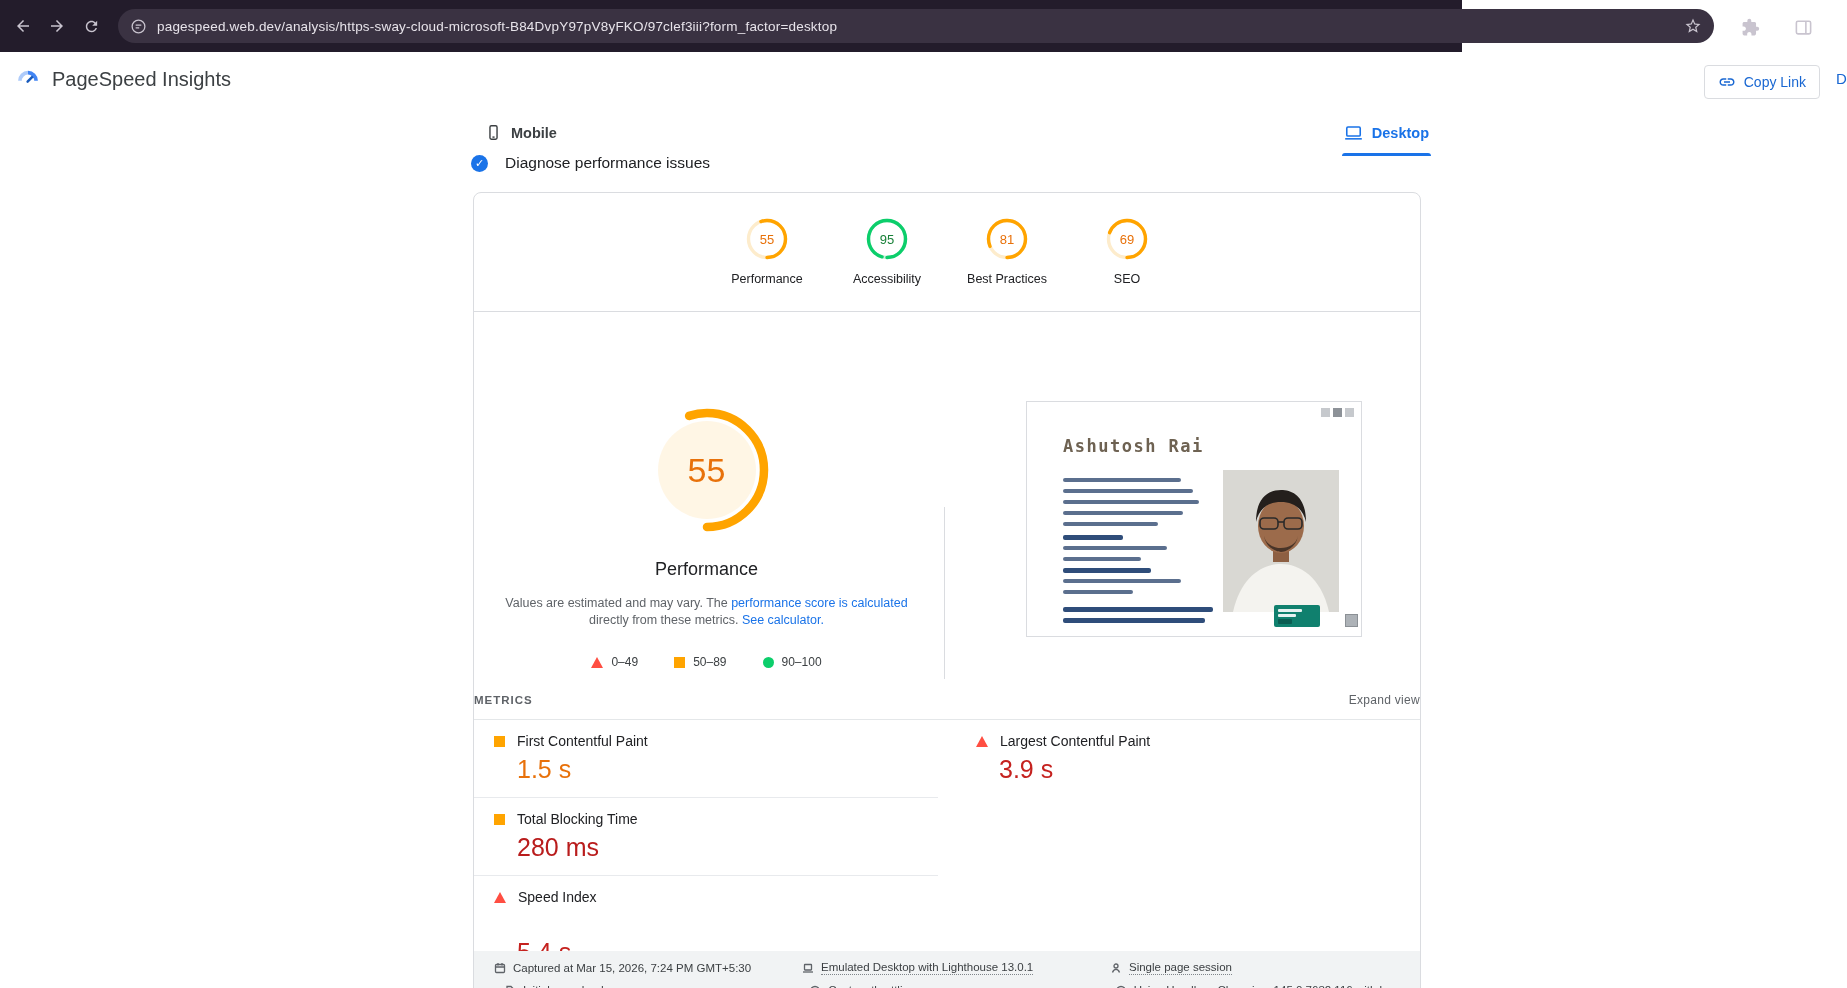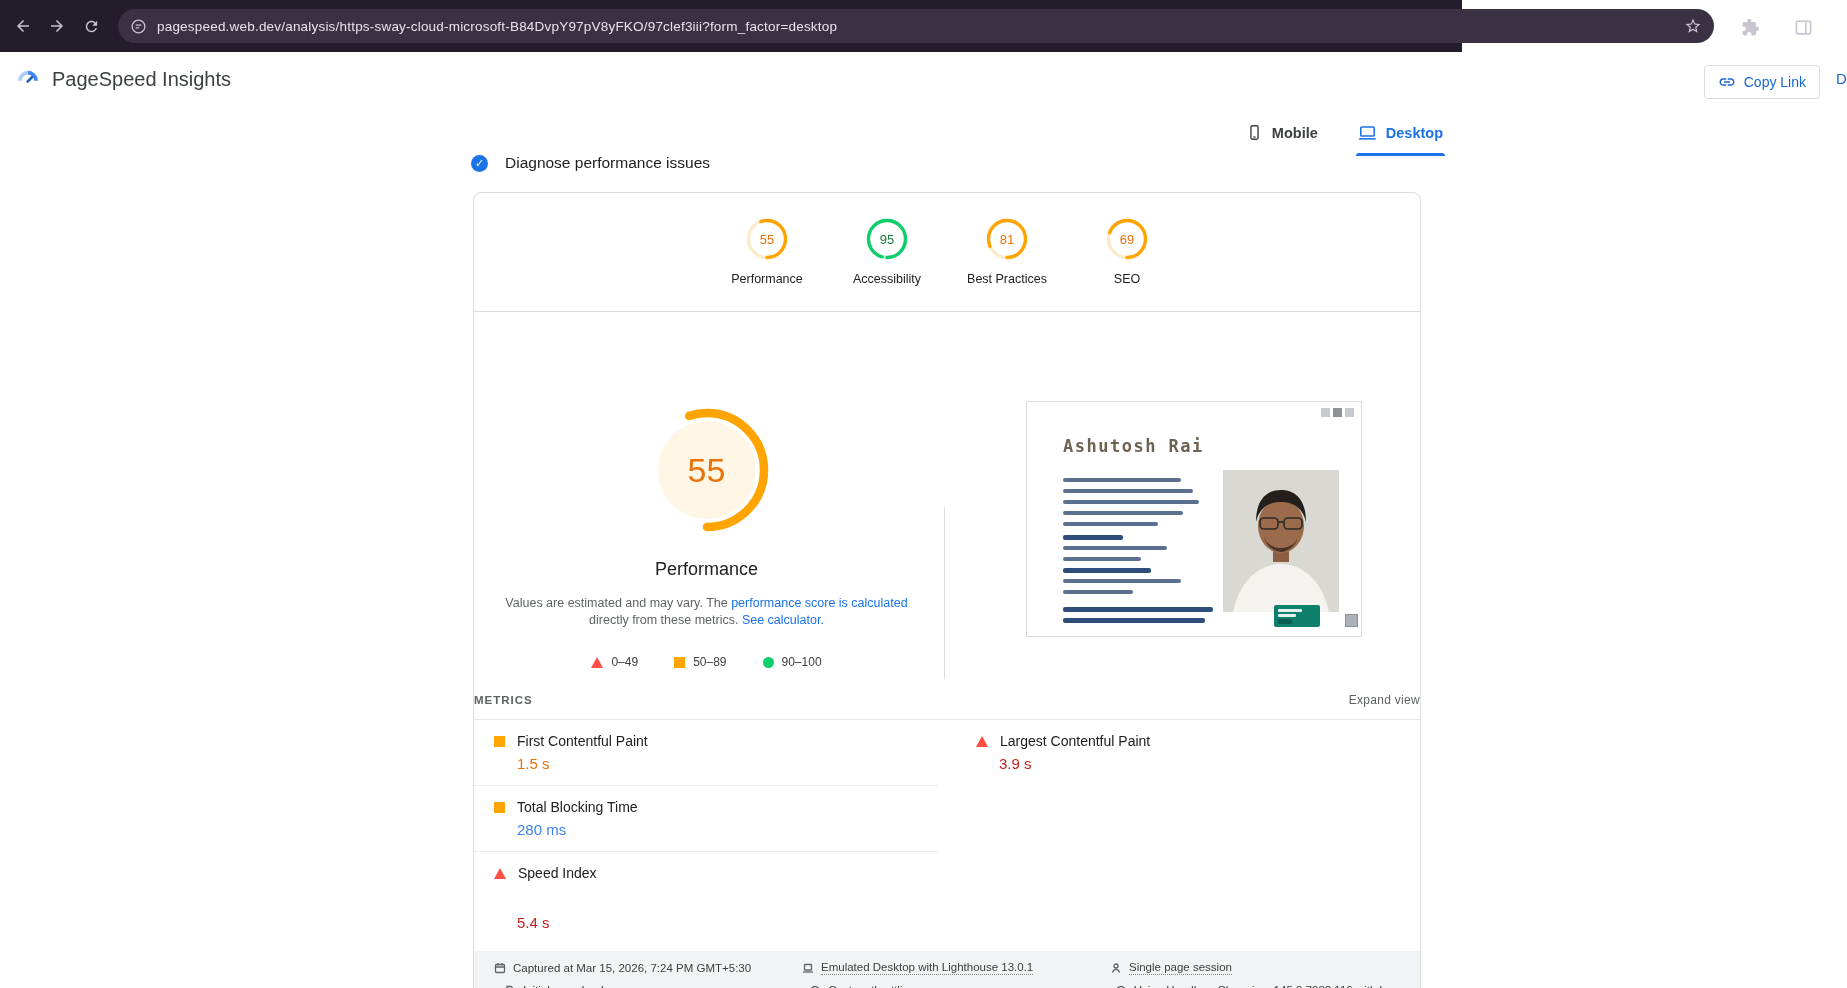--- a/index.html
+++ b/index.html
@@ -24,22 +24,22 @@
   
   .app-header { position:absolute; top:52px; left:0; width:1847px; height:54px; background:#fff; }
   .logo-link { position:absolute; left:14px; top:13px; display:flex; align-items:center; gap:10px; }
   .app-title { font-size:20px; color:#3c4043; }
   .copy-btn { position:absolute; right:27px; top:13px; height:34px; padding:16px 13px;
               border:1px solid #dadce0; border-radius:4px; background:#fff;
               display:flex; align-items:center; gap:8px; color:#1967d2; font-size:14px; cursor:pointer; }
   .docs-partial { position:absolute; left:1836px; top:70px; color:#1967d2; font-size:15px; }
 
   
-  .tabs { position:absolute; top:118px; left:497px; width:948px; display:flex;
-          justify-content:flex-end; gap:36px; }
+  .tabs { position:absolute; top:118px; left:483px; width:948px; display:flex;
+          justify-content:space-between; gap:36px; }
   .tab { position:relative; display:flex; align-items:center; gap:9px; font-size:14.5px;
          font-weight:bold; color:#3c4043; padding:5px 2px 14px; cursor:pointer; }
   .tab.active { color:#1a73e8; }
   .tab.active::after { content:""; position:absolute; left:0; right:0; bottom:0; height:3px;
                        background:#1a73e8; border-radius:3px 3px 0 0; }
 
   
   .diagnose { position:absolute; top:154px; left:471px; display:flex; align-items:center;
               gap:17px; font-size:15.5px; color:#202124; }
   .diag-icon { width:17px; height:17px; border-radius:50%; background:#1a73e8; color:#fff;
@@ -107,21 +107,21 @@
   .metrics-head { display:flex; justify-content:space-between; align-items:center;
                   padding-bottom:12px; border-bottom:1px solid #e4e7e9; }
   .metrics-title { font-size:11.5px; font-weight:bold; letter-spacing:1px; color:#5f6368; }
   .expand-view { font-size:12px; color:#5f6368; letter-spacing:.3px; cursor:pointer; }
   .metrics-grid { display:flex; gap:18px; }
   .m-col { flex:1; }
   .m-row { padding:13px 0 13px 20px; border-bottom:1px solid #e8eaed; }
   .m-col .m-row:last-child { border-bottom:none; }
   .m-name { display:flex; align-items:center; gap:12px; font-size:14px; color:#202124; }
   .m-icon { flex:none; }
-  .m-value { margin-left:23px; margin-top:6px; font-size:15px; }
+  .m-value { margin-left:23px; margin-top:6px; font-size:25px; }
 
   
   .card-footer { position:absolute; top:758px; left:0; right:0; height:142px;
                  background:#f1f3f4; padding-top:10px; font-size:11.5px; color:#3c4043; }
   .f-row { display:flex; padding-left:20px; }
   .f-row2 { margin-top:9px; padding-left:30px; }
   .f-item { width:308px; display:flex; align-items:center; gap:7px; }
   .f-row2 .f-item { width:316px; }
   .f-item svg { flex:none; stroke:#5f6368; fill:none; stroke-width:1.3; }
   .f-underline { border-bottom:1px dotted #80868b; padding-bottom:1px; cursor:pointer; }
@@ -340,21 +340,21 @@
               <i class="m-icon shape-square" style="background: rgb(255, 164, 0);"></i>
               <span>First Contentful Paint</span>
             </div>
           <div class="m-value" style="color: rgb(232, 113, 10);">1.5 s</div>
         </div>
         <div class="m-row">
           <div class="m-name">
               <i class="m-icon shape-square" style="background: rgb(255, 164, 0);"></i>
               <span>Total Blocking Time</span>
             </div>
-          <div class="m-value" style="color: #3b82f6;">280 ms</div>
+          <div class="m-value" style="color: #b91c1c;">280 ms</div>
         </div>
         <div class="m-row">
           <div class="m-name">
               <i class="m-icon shape-triangle" style="border-bottom-color: rgb(255, 78, 66);"></i>
               <span>Speed Index</span>
             </div>
           <div class="m-value" style="color: rgb(197, 34, 31); margin-top: 33px;">5.4 s</div>
         </div>
       </div>
       <div class="m-col">

